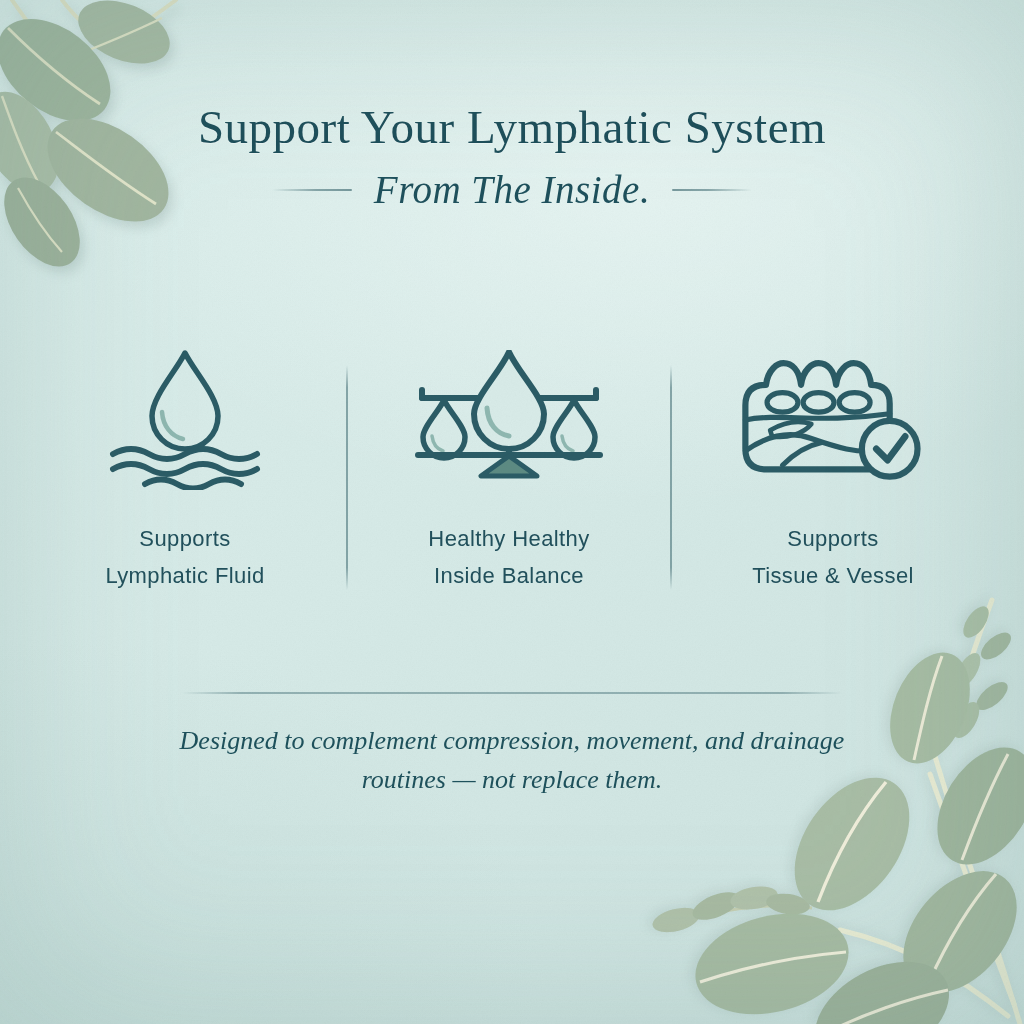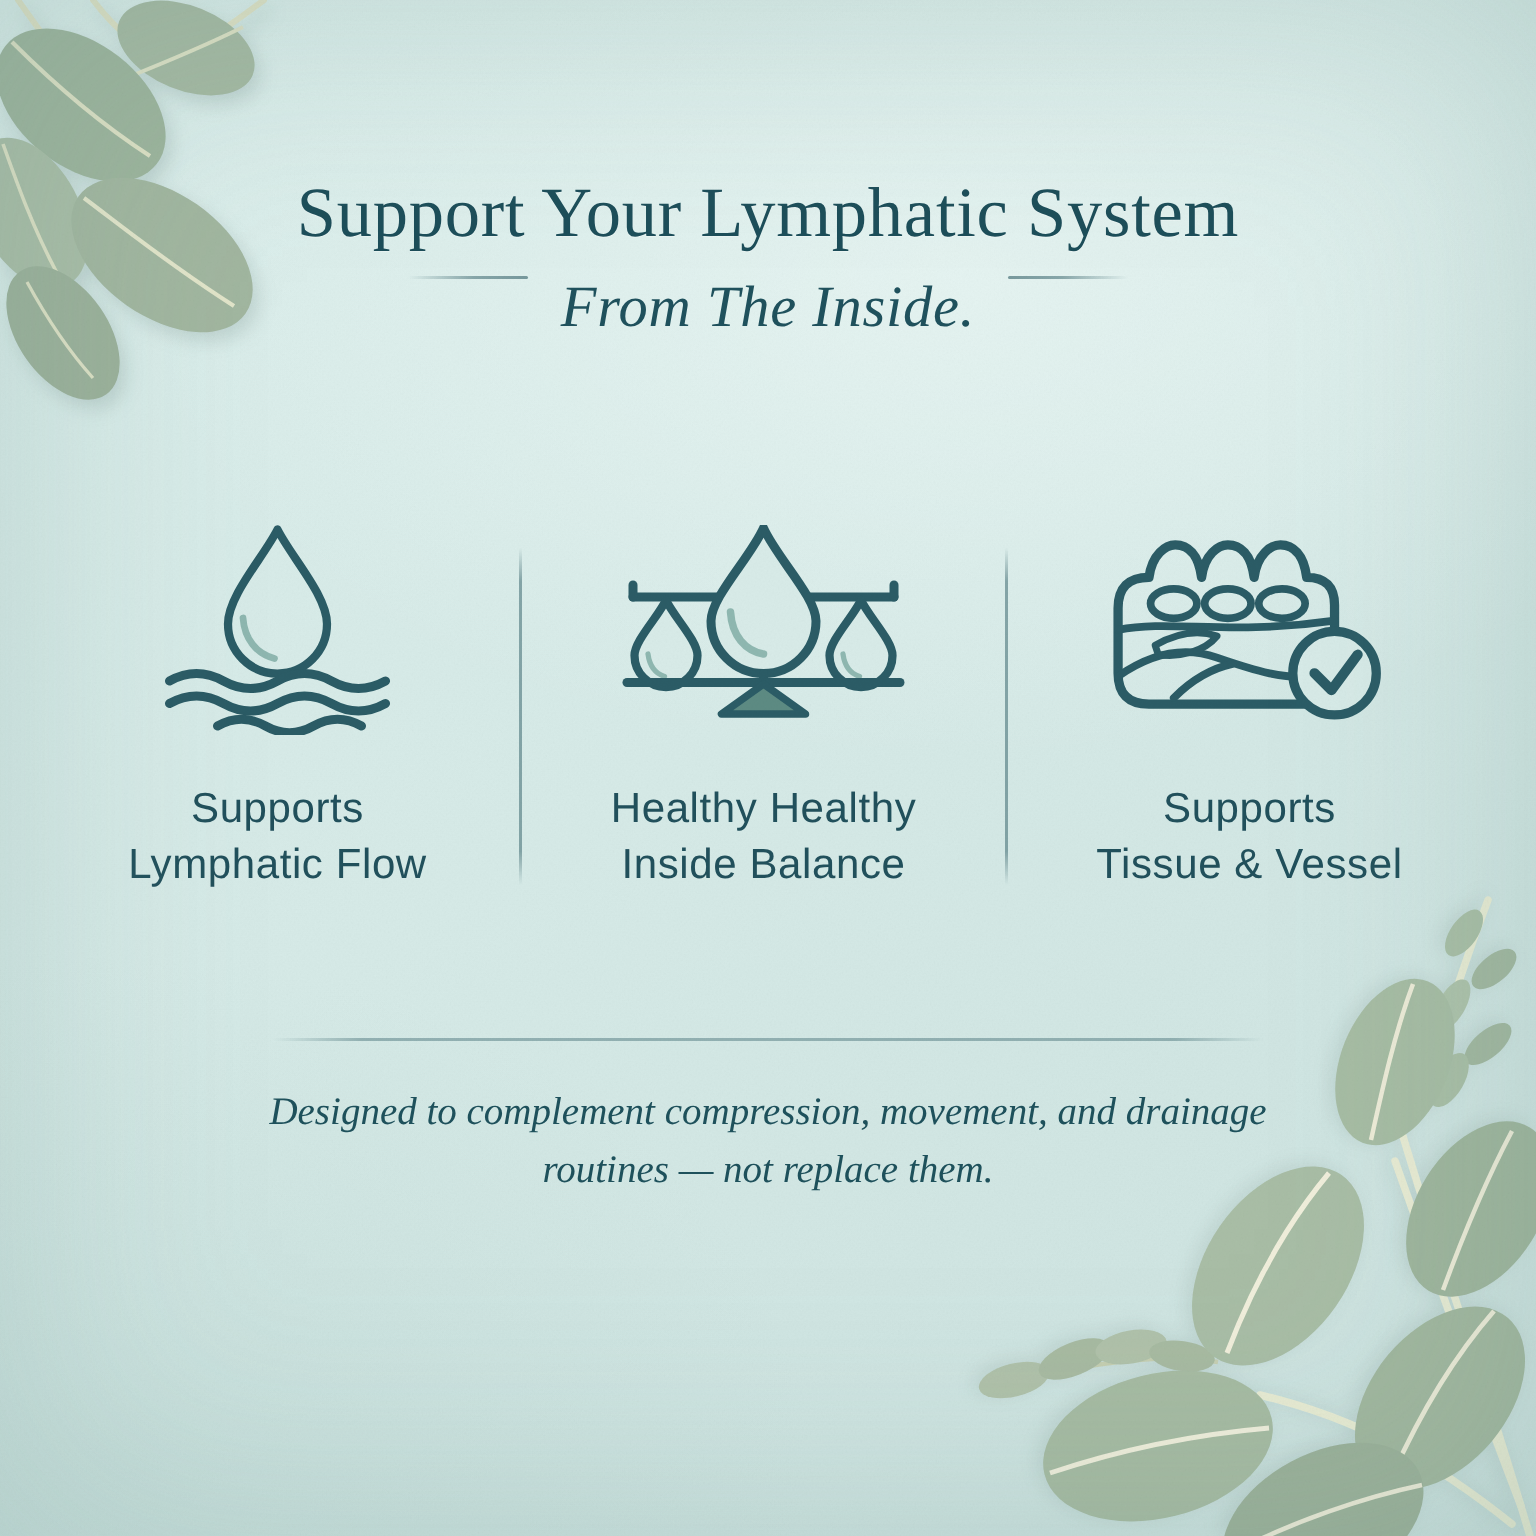--- a/index.html
+++ b/index.html
@@ -16,43 +16,43 @@
   }
   .vignette{position:absolute;inset:0;pointer-events:none;
     box-shadow:inset 0 0 190px rgba(110,150,145,0.28);}
   .grain{position:absolute;inset:0;pointer-events:none;mix-blend-mode:multiply;}
 
   
   .header{position:absolute;top:100px;left:0;right:0;text-align:center;}
   .title{
     font-family:"Liberation Serif", serif;
     font-size:47px;line-height:52px;font-weight:500;
-    color:#1d4e5a;letter-spacing:0.5px;margin:16px;
+    color:#1d4e5a;letter-spacing:0.5px;margin:1px;
     text-shadow:0 1px 0 rgba(255,255,255,0.35);
   }
   .subtitle-row{
     margin-top:16px;
-    display:flex;align-items:flex-start;justify-content:center;gap:22px;
+    display:flex;align-items:center;justify-content:center;gap:22px;
   }
   .subtitle{
     font-family:"Liberation Serif", serif;
     font-style:italic;font-size:39px;line-height:42px;
     color:#1f515d;letter-spacing:0.5px;
   }
   .dash{height:2px;width:80px;border-radius:1px;}
   .dash.left{background:linear-gradient(90deg, rgba(62,106,113,0) 0%, rgba(62,106,113,0.55) 55%, rgba(62,106,113,0.65) 100%);}
   .dash.right{background:linear-gradient(270deg, rgba(62,106,113,0) 0%, rgba(62,106,113,0.55) 55%, rgba(62,106,113,0.65) 100%);}
 
   
   .benefits{position:absolute;top:350px;left:24px;right:30px;display:flex;}
   .benefit{flex:1 1 0;display:flex;flex-direction:column;align-items:center;}
   .icon-box{height:140px;display:flex;align-items:flex-end;justify-content:center;}
   .benefit-label{
     margin-top:30px;text-align:center;
-    font-size:28px;line-height:37px;letter-spacing:0.4px;
+    font-size:22px;line-height:37px;letter-spacing:0.4px;
     color:#21505c;
   }
   .benefit-label span{display:block;}
   .col-divider{
     width:2px;flex:0 0 2px;margin-top:15px;height:225px;
     background:linear-gradient(to bottom,
       rgba(62,106,113,0) 0%, rgba(62,106,113,0.55) 10%,
       rgba(62,106,113,0.55) 90%, rgba(62,106,113,0) 100%);
   }
 
@@ -154,21 +154,21 @@
         <svg width="160" height="140" viewBox="0 0 160 140" fill="none" stroke="#2b5c66" stroke-width="5.5" stroke-linecap="round" stroke-linejoin="round">
           <path d="M80 3 C71 21 47 47 47 66 a33 33 0 0 0 66 0 C113 47 89 21 80 3 Z"></path>
           <path d="M57 62 C58 76 66 86 78 89" stroke="#8fb8b1" stroke-width="4.5"></path>
           <path stroke-width="6" d="M8 104 Q26 94 44 104 T80 104 T116 104 T152 104"></path>
           <path stroke-width="6" d="M8 119 Q26 109 44 119 T80 119 T116 119 T152 119"></path>
           <path stroke-width="6" d="M40 134 Q56 125 72 134 T104 134 T136 134"></path>
         </svg>
       </div>
       <div class="benefit-label">
         <span>Supports</span>
-        <span>Lymphatic Flow</span>
+        <span>Lymphatic Fluid</span>
       </div>
     </div>
 
     <div class="col-divider"></div>
 
     <div class="benefit">
       <div class="icon-box">
         <svg width="210" height="140" viewBox="0 0 210 140" fill="none" stroke="#2b5c66" stroke-width="6" stroke-linecap="round" stroke-linejoin="round">
           <path d="M18 48 H192"></path>
           <path d="M18 40 V48"></path>

